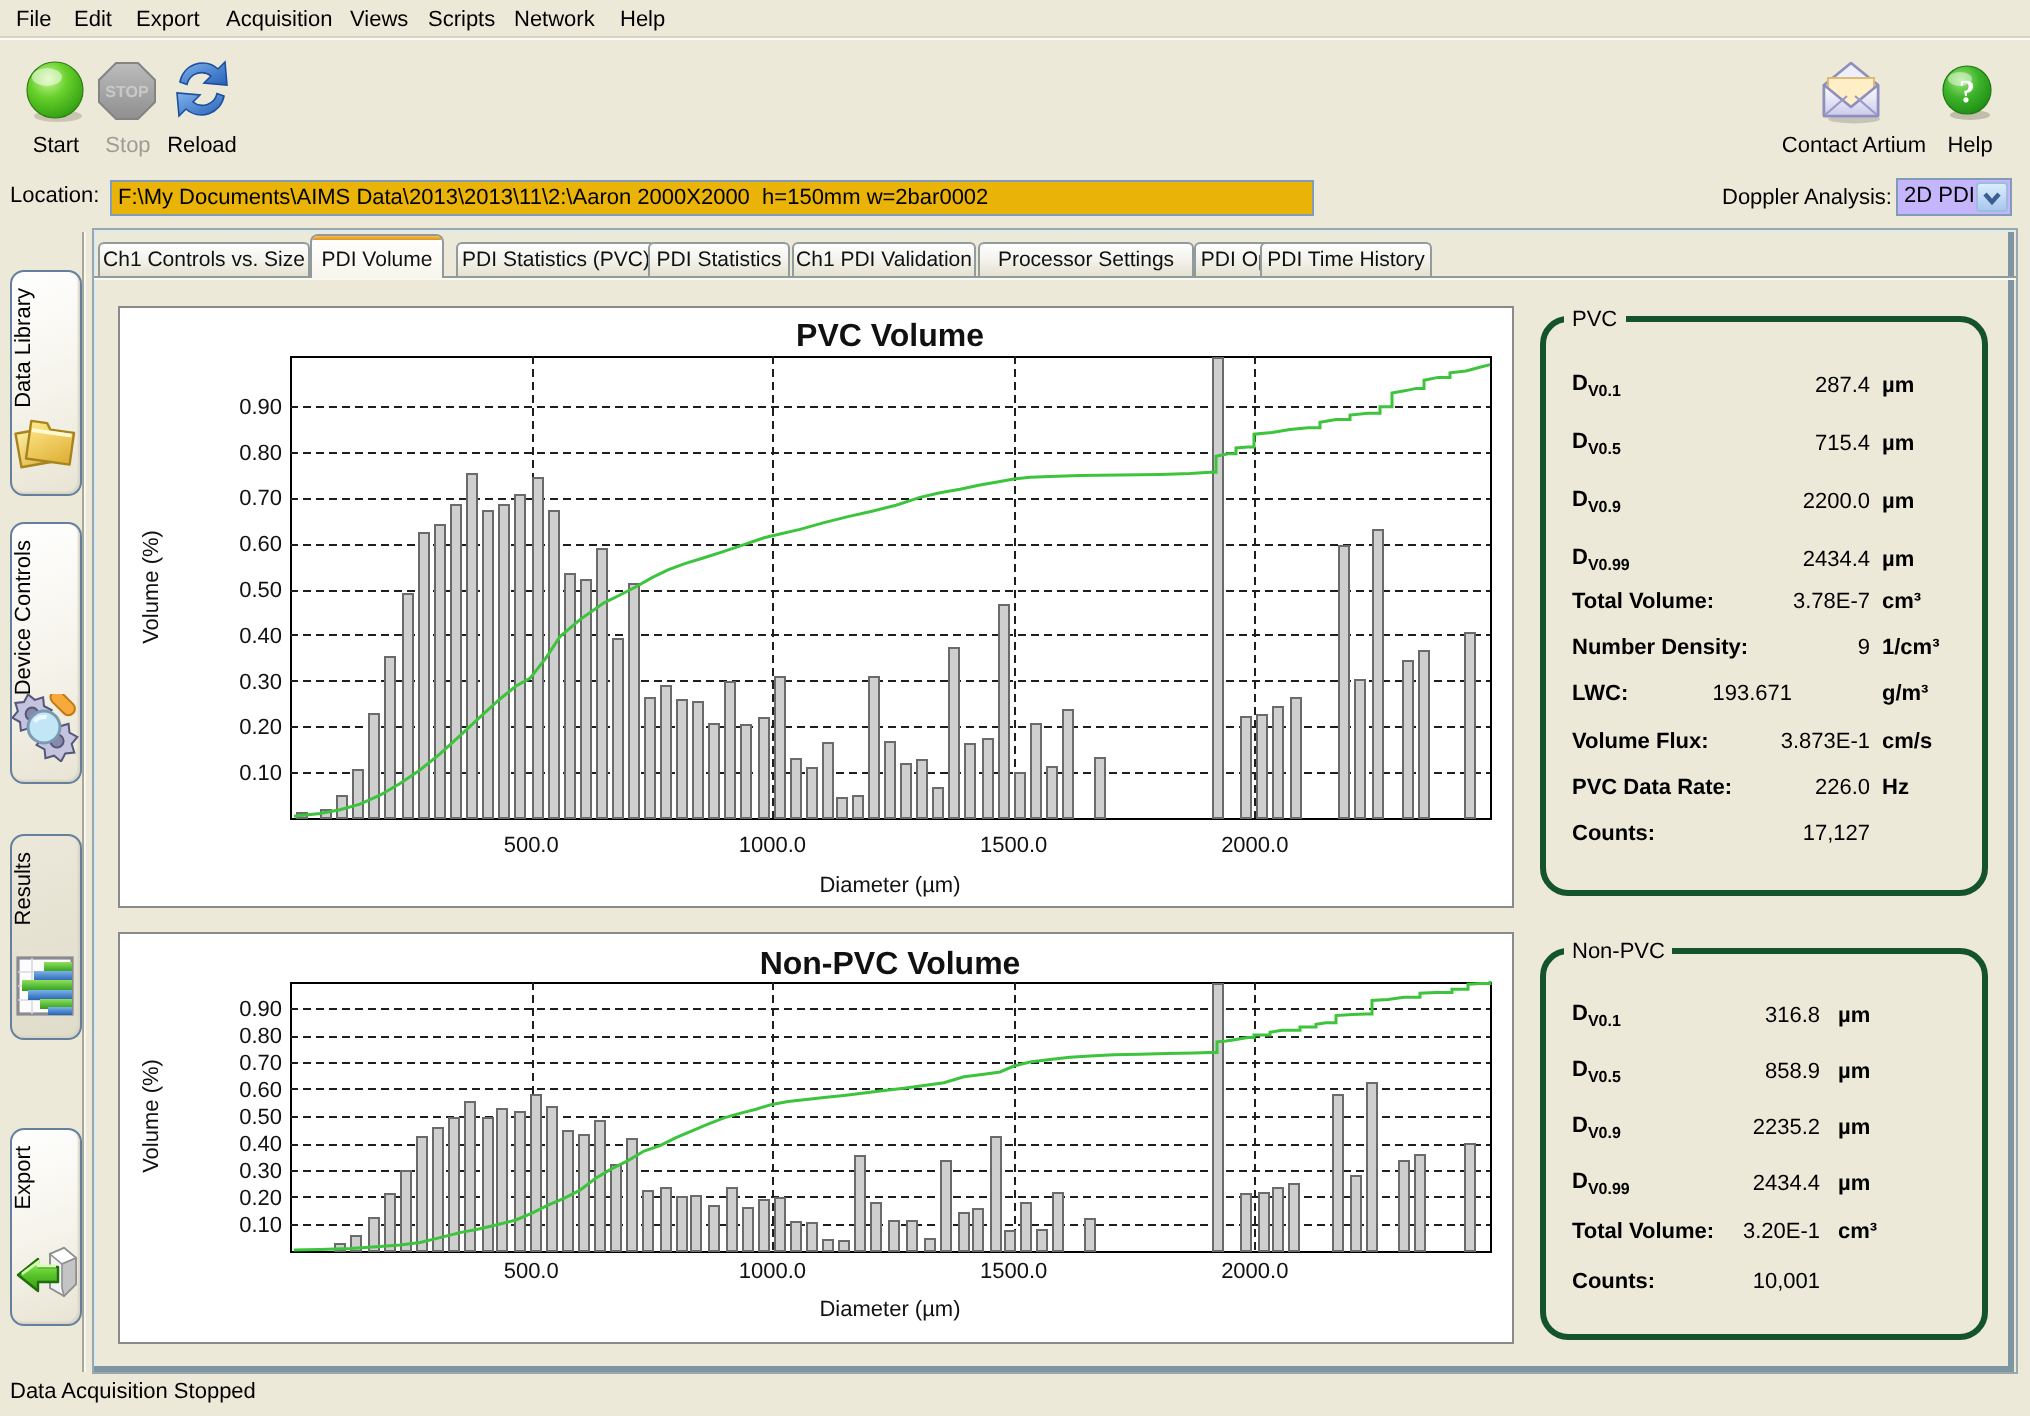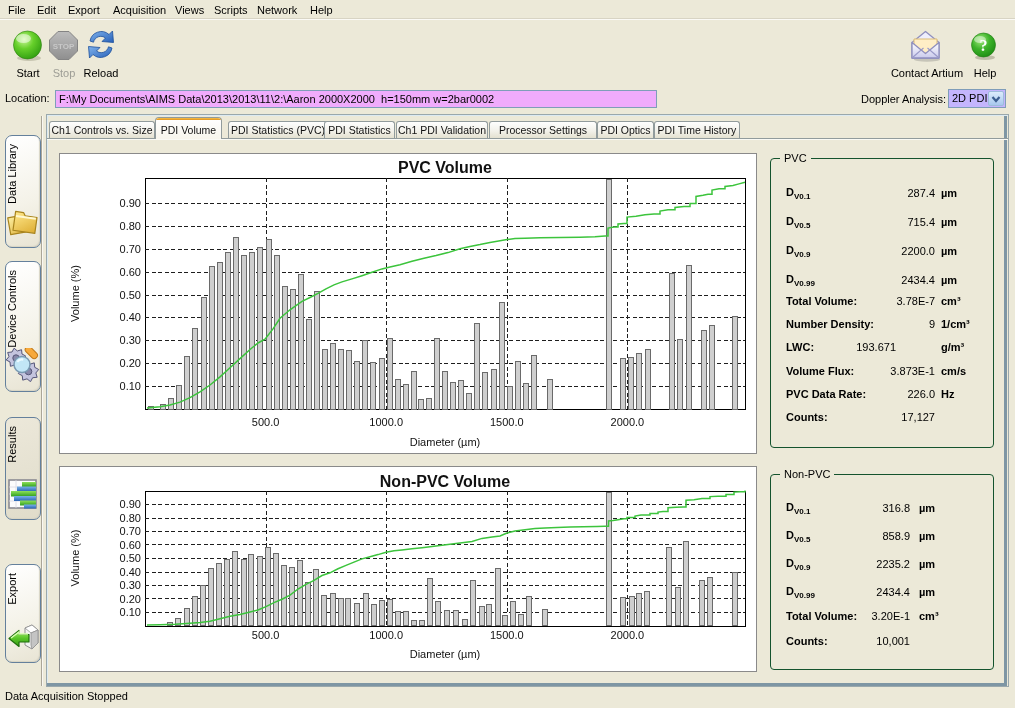--- a/index.html
+++ b/index.html
@@ -17,21 +17,21 @@
 .or{position:absolute;left:-1px;top:-1px;right:-1px;height:3px;
 background:linear-gradient(#ffd662,#e0921c);border-radius:4px 4px 0 0}
 #pagebrd{position:absolute;left:47px;top:138px;width:961px;height:548px;
 border-top:1px solid #919b9c;box-shadow:inset 0 1px 0 #fafaf5}
 .sbtn{position:absolute;left:5px;width:36px;border:1px solid #64809c;border-radius:7px;
 background:linear-gradient(160deg,#ffffff,#f4f2e8 60%,#e8e4d4);box-shadow:inset -1px -1px 1px #d8d4c4}
 .sbtn.sel{background:linear-gradient(160deg,#ece8da,#e0dcca)}
 .stxt{position:absolute;top:8px;left:0;right:0;writing-mode:vertical-rl;transform:rotate(180deg);
 font-size:11px;color:#000;text-align:center;margin:0 auto;height:auto;white-space:nowrap}
 .sic{position:absolute;bottom:5px;left:50%;transform:translateX(-50%)}
-.gbox{position:absolute;border:1px solid #14532d;border-radius:4px}
+.gbox{position:absolute;border:3px solid #14532d;border-radius:14px}
 .gleg{position:absolute;top:-7px;left:9px;background:#ece9d8;padding:0 4px;font-size:11px;color:#000}
 .lbl{position:absolute;font-size:11px;color:#000}
 .lbl b{font-weight:bold}
 .ds{font-size:8px;font-weight:bold;position:relative;top:3px}
 .val{position:absolute;font-size:11px;color:#000;text-align:right}
 .unit{position:absolute;font-size:11px;font-weight:bold;color:#000}
 </style></head>
 <body>
 <div id="menubar">
     <span style="left:8px">File</span>
@@ -104,21 +104,21 @@
     </defs>
 <ellipse cx="15" cy="25.5" rx="10" ry="2.5" fill="rgba(90,90,60,0.3)"></ellipse>
 <circle cx="13.5" cy="13" r="12" fill="url(#gh)" stroke="#1e7a10" stroke-width="0.6"></circle>
 <ellipse cx="10" cy="7.5" rx="6" ry="3.5" fill="rgba(255,255,255,0.45)"></ellipse>
 <text x="13.5" y="19" font-family="Liberation Serif" font-size="16" font-weight="bold" fill="#fff" text-anchor="middle">?</text>
   </svg>
 <div class="tlabel" style="left:888px;width:78px">Contact Artium</div>
 <div class="tlabel" style="left:965px;width:40px">Help</div>
 
 <div class="abs" style="left:5px;top:92px;font-size:11px">Location:</div>
-<div class="abs" style="left:55px;top:90px;width:602px;height:18px;border:1px solid #7f9db9;background:#f0abfc;font-size:11px;line-height:16px;padding-left:3px;white-space:pre;overflow:hidden">F:\My Documents\AIMS Data\2013\2013\11\2:\Aaron 2000X2000  h=150mm w=2bar0002</div>
+<div class="abs" style="left:55px;top:90px;width:602px;height:18px;border:1px solid #7f9db9;background:#eab308;font-size:11px;line-height:16px;padding-left:3px;white-space:pre;overflow:hidden">F:\My Documents\AIMS Data\2013\2013\11\2:\Aaron 2000X2000  h=150mm w=2bar0002</div>
 <div class="abs" style="left:861px;top:93px;font-size:11px">Doppler Analysis:</div>
 <div class="abs" style="left:948px;top:89px;width:58px;height:19px;border:1px solid #7f9db9;background:#c4b5fd">
  <div class="abs" style="left:3px;top:2px;font-size:11px">2D PDI</div>
  <div class="abs" style="right:1px;top:1px;width:16px;height:15px;border:1px solid #9ebcdc;border-radius:2px;background:linear-gradient(#dcecfc,#a8c8ee)">
   <svg width="14" height="13" style="position:absolute;left:0;top:1px">
         <path d="M3.5,4 L7,8 L10.5,4" stroke="#3c5e90" stroke-width="2.2" fill="none"></path>
       </svg>
  </div>
 </div>
 
@@ -126,21 +126,21 @@
 <div class="abs" style="left:47px;top:683px;width:960px;height:3px;background:#7e96a4"></div>
 <div class="abs" style="left:1004px;top:116px;width:3px;height:570px;background:#7e96a4"></div>
 <div id="pagebrd"></div>
 <div class="tab" style="left:49px;width:106px">Ch1 Controls vs. Size</div>
 <div class="tab sel" style="left:155px;width:67px">PDI Volume<div class="or"></div></div>
 <div class="tab" style="left:228px;width:100px">PDI Statistics (PVC)</div>
 <div class="tab" style="left:324px;width:71px">PDI Statistics</div>
 <div class="tab" style="left:396px;width:92px">Ch1 PDI Validation</div>
 <div class="tab" style="left:489px;width:108px">Processor Settings</div>
 <div class="tab" style="left:597px;width:57px">PDI Optics</div>
-<div class="tab" style="left:654px;width:86px">PDI Time History</div>
+<div class="tab" style="left:630px;width:86px">PDI Time History</div>
 
 <div class="abs" style="left:41px;top:116px;width:1px;height:570px;background:#aaa698"></div>
 <div class="abs" style="left:42px;top:116px;width:1px;height:570px;background:#f8f7f2"></div>
 <div class="sbtn" style="top:135px;height:113px">
     <div class="stxt">Data Library</div>
     <div class="sic"><svg width="32" height="30" viewBox="0 0 32 30">
 <defs>
           <linearGradient id="gf1" x1="0" y1="0" x2="0.8" y2="1">
             <stop offset="0" stop-color="#fdf0a4"></stop>
             <stop offset="1" stop-color="#dcae36"></stop>

